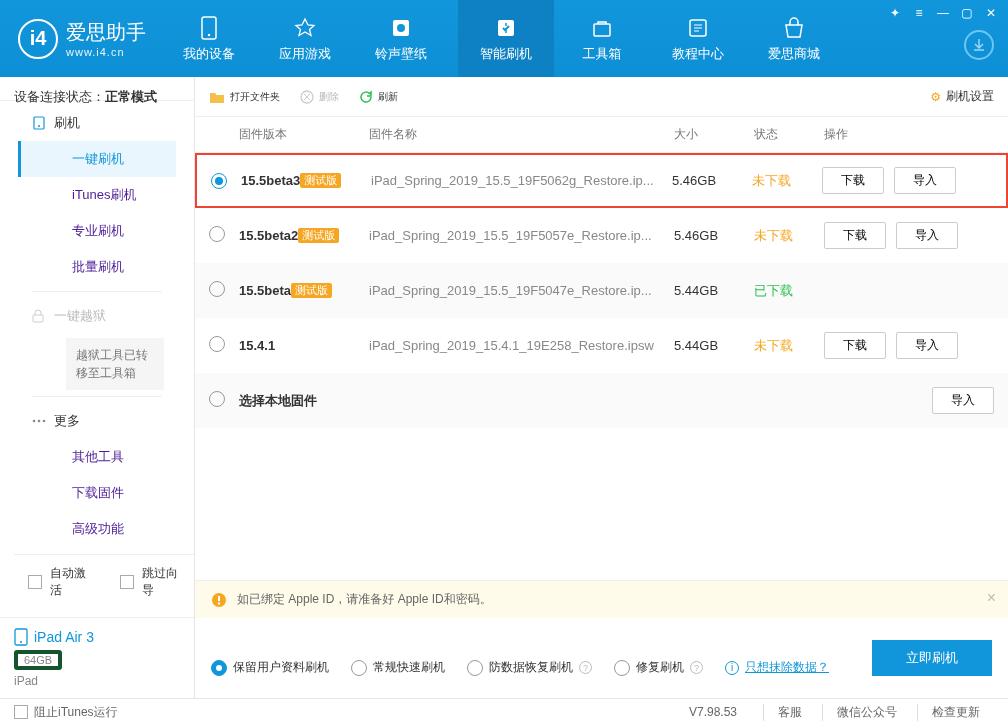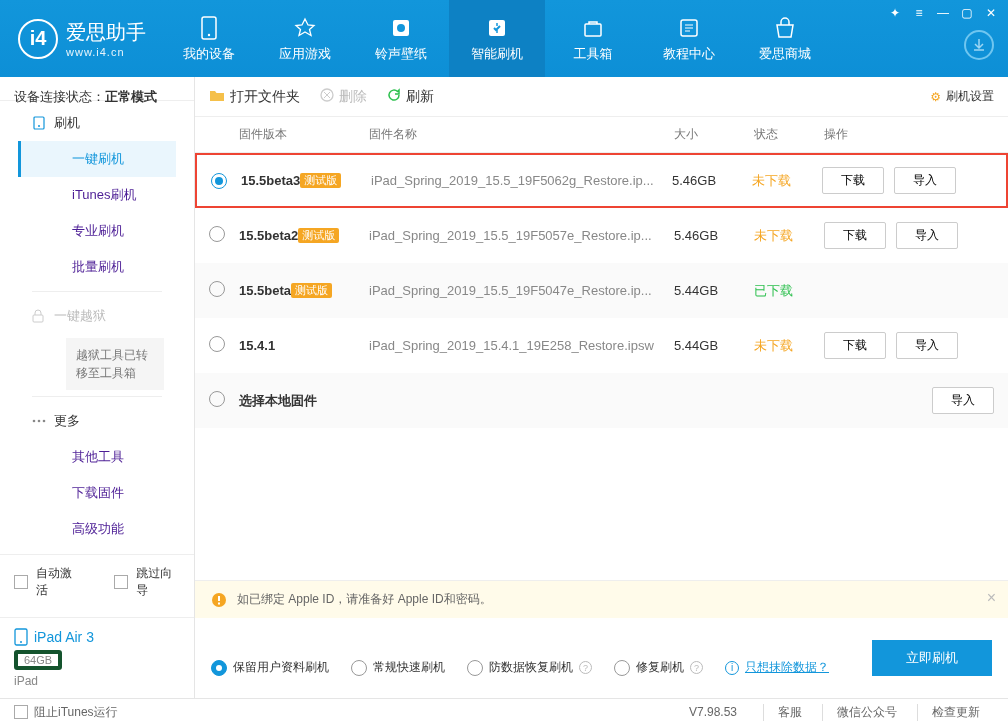--- a/index.html
+++ b/index.html
@@ -5,48 +5,48 @@
 *{box-sizing:border-box;margin:0;padding:0;font-family:"Microsoft YaHei","PingFang SC",sans-serif;}
 body{width:1008px;height:725px;background:#fff;font-size:12px;color:#333;overflow:hidden;}
 .header{height:77px;background:linear-gradient(to bottom,#1296db,#0d8fd6);color:#fff;display:flex;align-items:center;padding:0 8px;position:relative;}
 .logo-box{display:flex;align-items:center;padding:0 15px 0 10px;}
 .logo-circle{width:40px;height:40px;border:2px solid #fff;border-radius:50%;display:flex;align-items:center;justify-content:center;font-size:20px;font-weight:bold;margin-right:8px;}
 .logo-text{display:flex;flex-direction:column;}
 .logo-title{font-size:20px;font-weight:500;}
 .logo-sub{font-size:11px;opacity:.9;letter-spacing:1px;}
 .nav{display:flex;height:100%;}
 .nav-item{width:96px;display:flex;flex-direction:column;align-items:center;justify-content:center;cursor:pointer;font-size:13px;}
-.nav-item.active{background:#0d81c4;}
+.nav-item.active{background:#0d81c4;margin-left:9px;}
 .nav-ico{height:26px;display:flex;align-items:center;justify-content:center;margin-bottom:4px;}
 .titlebar{position:absolute;top:4px;right:6px;display:flex;gap:2px;}
 .titlebar span{width:22px;height:18px;display:flex;align-items:center;justify-content:center;cursor:pointer;font-size:12px;}
 .dl-circle{position:absolute;right:14px;top:30px;width:30px;height:30px;border:2px solid #6fc6f0;border-radius:50%;display:flex;align-items:center;justify-content:center;}
 .body{display:flex;height:calc(725px - 77px - 27px);}
 .sidebar{width:195px;border-right:1px solid #e5e5e5;display:flex;flex-direction:column;}
 .sb-top{height:24px;line-height:40px;padding:0 14px;border-bottom:1px solid #eee;font-size:13px;}
 .sb-top b{font-weight:600;}
 .sb-list{flex:1;padding:4px 18px;overflow:auto;}
 .sb-item{height:36px;display:flex;align-items:center;padding-left:36px;cursor:pointer;font-size:13px;color:#4c1d95;}
 .sb-item.head{padding-left:36px;font-size:13px;color:#333;position:relative;}
 .sb-item.head .hicon{position:absolute;left:14px;}
 .sb-item.sub{padding-left:54px;}
 .sb-item.active{background:#eaf6fd;border-left:3px solid #1296db;color:#1296db;padding-left:51px;}
 .sb-item.disabled{color:#bbb;}
 .sb-note{margin:4px 12px 4px 48px;padding:8px 10px;background:#f5f5f5;color:#777;font-size:12px;line-height:1.5;}
 .sb-sep{height:1px;background:#eee;margin:6px 14px;}
-.sb-bottom{border-top:1px solid #eee;padding:10px 14px;}
+.sb-bottom{border-top:1px solid #eee;padding:10px 14px;margin-left:14px;}
 .sb-bottom .row{display:flex;align-items:center;gap:8px;margin-bottom:8px;}
 .chk{width:14px;height:14px;border:1px solid #aaa;display:inline-block;flex:none;}
 .device{border-top:1px solid #eee;padding:10px 14px;}
 .device .dname{color:#1296db;font-size:14px;font-weight:500;display:flex;align-items:center;gap:6px;}
 .badge-cap{display:inline-block;border:4px solid #14532d;border-radius:3px;padding:0 6px;font-size:11px;color:#888;margin-top:4px;}
 .device .dtype{font-size:12px;color:#888;margin-top:4px;}
 .main{flex:1;display:flex;flex-direction:column;}
 .toolbar{height:40px;display:flex;align-items:center;padding:0 14px;border-bottom:1px solid #eee;gap:20px;}
-.tb-item{display:flex;gap:5px;cursor:pointer;font-size:14px;}
+.tb-item{display:flex;align-items:center;gap:5px;cursor:pointer;font-size:10px;}
 .tb-item.disabled{color:#bbb;}
 .tb-right{margin-left:auto;display:flex;align-items:center;gap:5px;color:#333;}
 .thead{height:36px;display:flex;align-items:center;padding:0 14px;color:#777;border-bottom:1px solid #eee;font-size:12px;}
 .col-radio{width:30px;flex:none;}
 .col-ver{width:130px;flex:none;}
 .col-name{flex:1;}
 .col-size{width:80px;text-align:left;flex:none;}
 .col-status{width:70px;flex:none;}
 .col-ops{width:170px;flex:none;display:flex;gap:10px;justify-content:flex-start;}
 .rows{flex:1;overflow:auto;}

